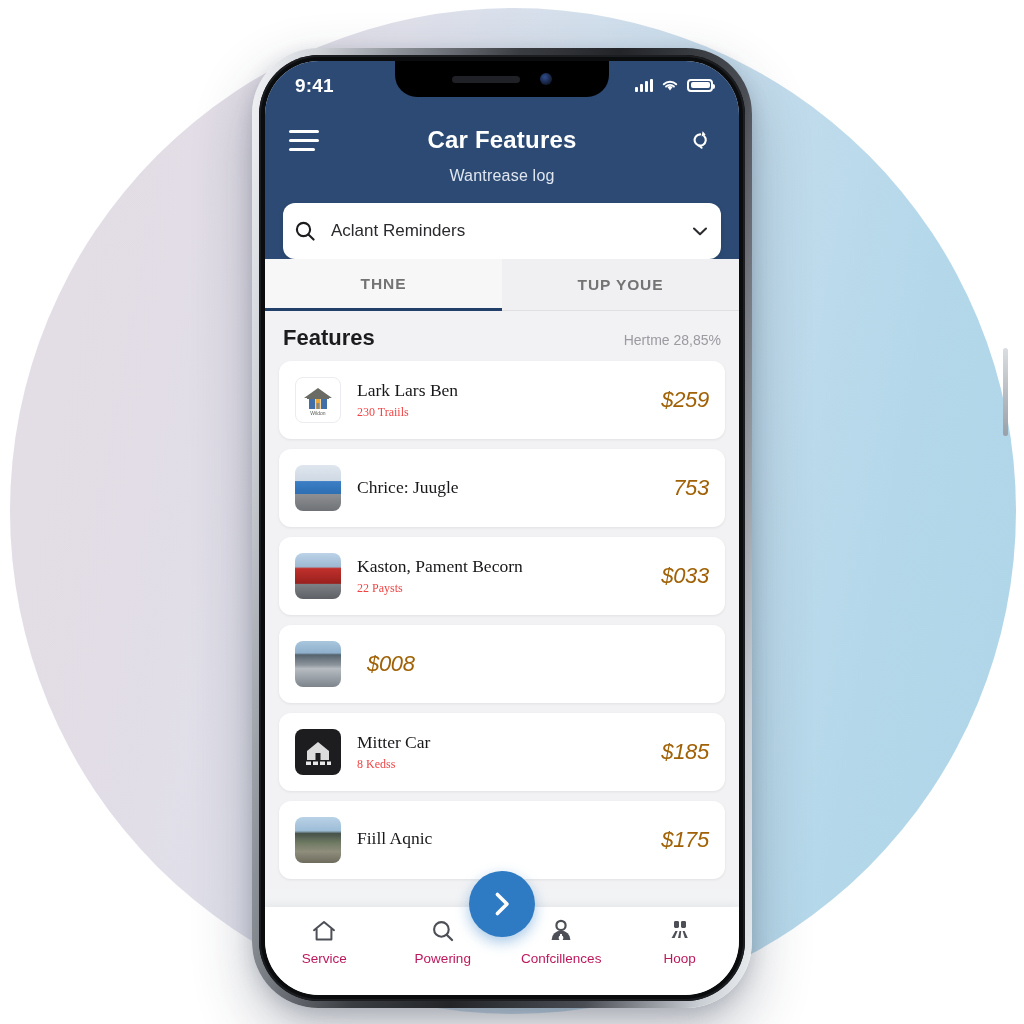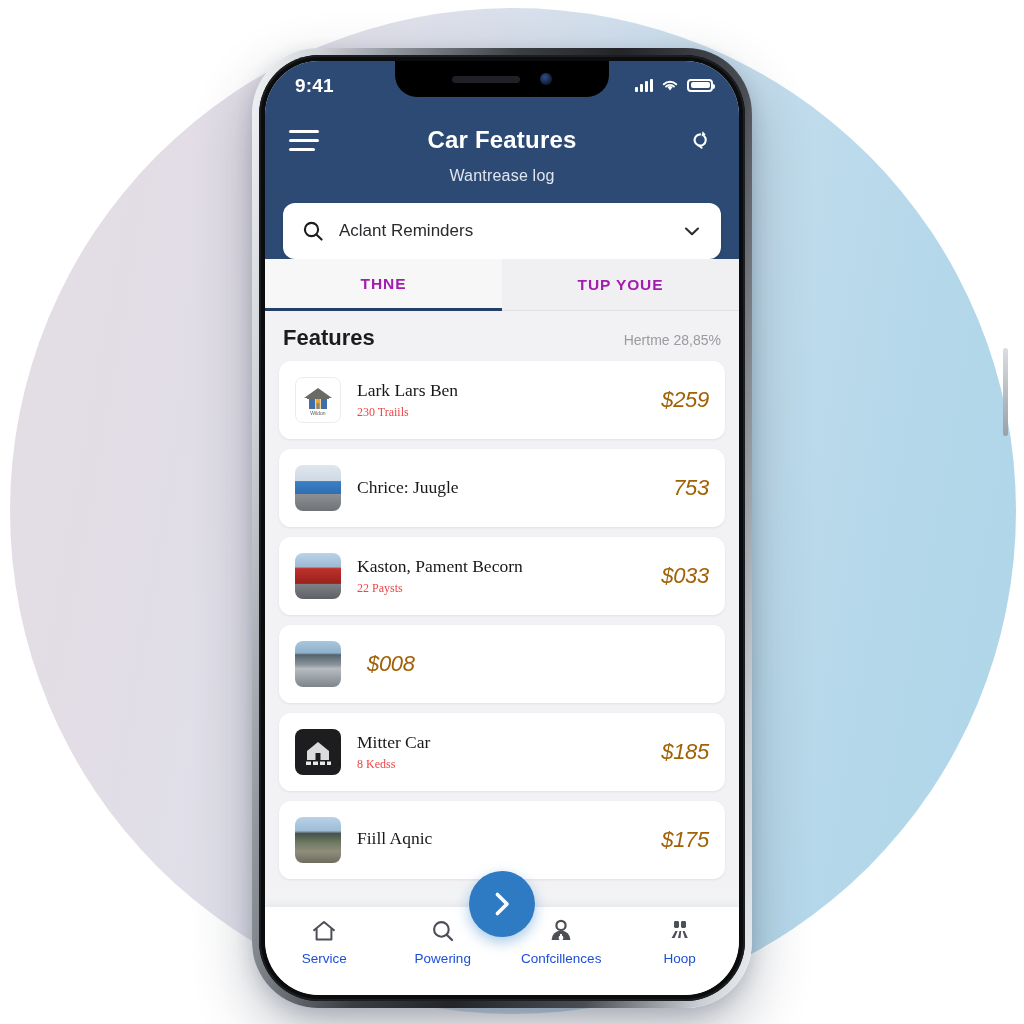--- a/index.html
+++ b/index.html
@@ -94,27 +94,27 @@
   #menu-icon span:nth-child(3){ width:26px; }
   #header-title { color:#fff; font-size:24px; font-weight:bold; letter-spacing:.2px; }
   #header-action { width:30px; height:30px; display:flex; align-items:center; justify-content:center; }
   #header-subtitle { color:#dfe6ef; font-size:16px; text-align:center; margin-top:4px; letter-spacing:.2px; }
 
   
   #content-area { background:#f2f2f4; flex:1; display:flex; flex-direction:column; min-height:0; }
   #search-wrap { background:#2c4a73; padding: 0 18px 0; }
   #search-bar {
     background:#fff; border-radius:12px; height:56px;
-    display:flex; align-items:center; gap:14px; padding: 0 18px;
+    display:flex; align-items:center; gap:14px; padding: 0 10px;
     box-shadow: 0 2px 5px rgba(0,0,0,.10);
   }
   #search-text { flex:1; font-size:17px; color:#2a2a2e; }
   #tabs { display:flex; background:#f2f2f4; height:52px; }
   .tab { flex:1; display:flex; align-items:center; justify-content:center;
-         font-size:15.5px; font-weight:bold; letter-spacing:.9px; color:#a21caf; }
+         font-size:15.5px; font-weight:bold; letter-spacing:.9px; color:#737373; }
   .tab.active { background:#f7f7f8; border-bottom:3px solid #23406b; }
   .tab.inactive { background:#f0f0f2; border-bottom:1px solid #e0e0e3; }
 
   
   #list-scroll { flex:1; overflow:hidden; background:#f2f2f4; padding: 0 14px; }
   #section-head { display:flex; align-items:baseline; justify-content:space-between; padding: 14px 4px 10px; }
   #section-title { font-size:22px; font-weight:bold; color:#1c1c1f; }
   #section-meta { font-size:14px; color:#9a9aa0; }
   .card {
     background:#fff; border-radius:12px; margin-bottom:10px;
@@ -138,21 +138,21 @@
 
   
   #bottom-nav {
     position:absolute; left:0; right:0; bottom:0; height:88px;
     background:#fff; border-radius:0 0 54px 54px;
     display:flex; align-items:flex-start; z-index:7;
     box-shadow: 0 -2px 10px rgba(0,0,0,.06);
     padding-top: 10px;
   }
   .nav-item { flex:1; display:flex; flex-direction:column; align-items:center; gap:6px; }
-  .nav-label { font-size:13.5px; color:#1d4ed8; }
+  .nav-label { font-size:13.5px; color:#be185d; }
   #fab {
     position:absolute; left:50%; transform:translateX(-50%);
     bottom: 58px; width:66px; height:66px; border-radius:50%;
     background:#2e7bc4; z-index:9;
     display:flex; align-items:center; justify-content:center;
     box-shadow: 0 5px 14px rgba(46,123,196,.42);
   }
 </style>
 </head>
 <body>

